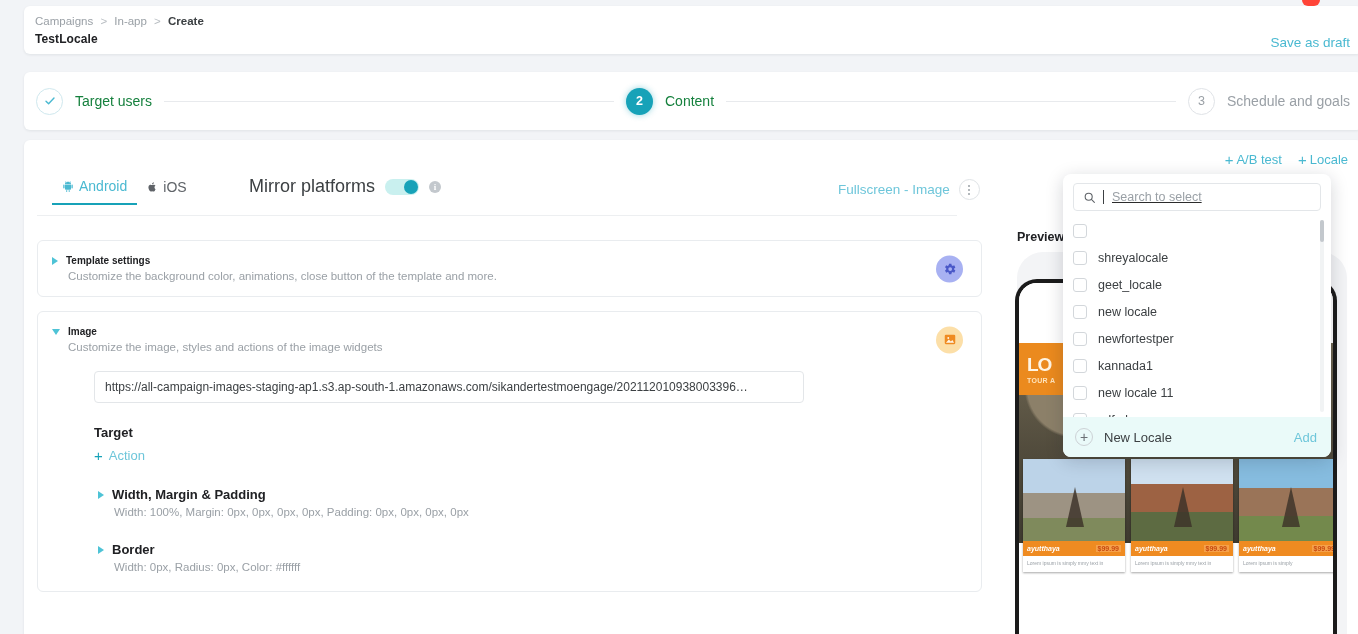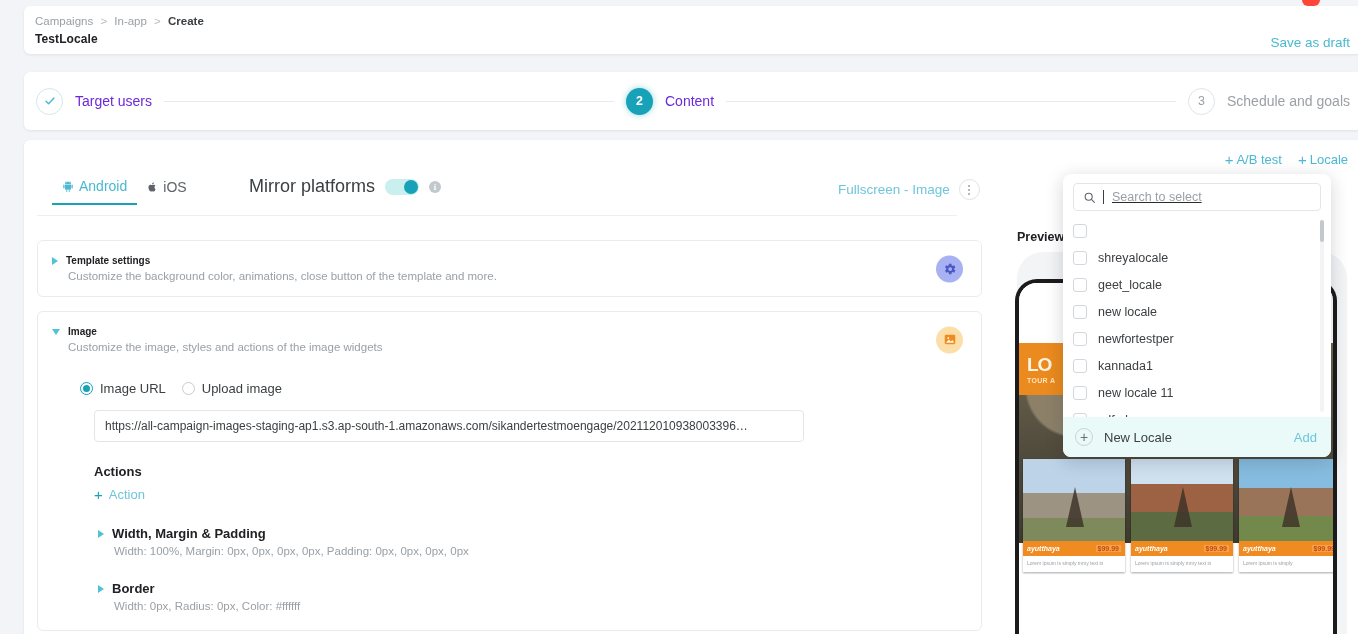--- a/index.html
+++ b/index.html
@@ -50,21 +50,21 @@
   .step { display:flex; align-items:center; gap:12px; padding:0 12px; }
   .step-bubble {
     width:27px; height:27px; border-radius:50%;
     display:flex; align-items:center; justify-content:center;
     font-size:12.5px; flex:none;
   }
   .bubble-done { border:1px solid #cfe8ee; color:#4ab9d1; background:#fff; }
   .bubble-active { background:#17a2b8; color:#fff; font-weight:600;
                    box-shadow:0 0 6px rgba(23,162,184,.45); }
   .bubble-todo { border:1px solid #e0e3e7; color:#9aa0a6; background:#fff; }
-  .step-label { font-size:14px; color:#6d28d9; white-space:nowrap; }
+  .step-label { font-size:14px; color:#15803d; white-space:nowrap; }
   .step-label.todo { color:#9aa0a6; }
   .step-line { flex:1 1 auto; height:1px; background:#e8eaed; }
   .check-mark { width:12px; height:12px; display:block; }
 
   
   .main-card {
     position:absolute; left:10px; top:140px; width:1338px; height:500px;
     background:#ffffff; border-radius:6px;
     box-shadow:0 1px 3px rgba(16,24,40,.08);
     overflow:hidden;
@@ -390,34 +390,24 @@
           <div class="panel-icon icon-image">
             <svg width="14" height="14" viewBox="0 0 24 24">
               <rect x="3" y="4" width="18" height="16" rx="2" fill="#ef8b21"></rect>
               <circle cx="9" cy="9.5" r="1.6" fill="#fff5e4"></circle>
               <path d="M5 17.5 L10 12 L13.5 15.5 L16 13 L19 17.5 Z" fill="#fff5e4"></path>
             </svg>
           </div>
         </div>
 
         <div class="panel-body">
-          <div class="radio-row">
-            <label class="radio-item">
-              <span class="radio checked"></span>
-              <span>Image URL</span>
-            </label>
-            <label class="radio-item">
-              <span class="radio"></span>
-              <span>Upload image</span>
-            </label>
-          </div>
 
           <div class="url-input">https://all-campaign-images-staging-ap1.s3.ap-south-1.amazonaws.com/sikandertestmoengage/202112010938003396…</div>
 
-          <div class="sec-title">Actions</div>
+          <div class="sec-title">Target</div>
           <div class="add-action">
             <span class="plus-glyph">+</span>
             <span>Action</span>
           </div>
 
           <div class="sub-sec">
             <div class="sub-sec-title">
               <span class="caret right"></span>
               <span>Width, Margin &amp; Padding</span>
             </div>

